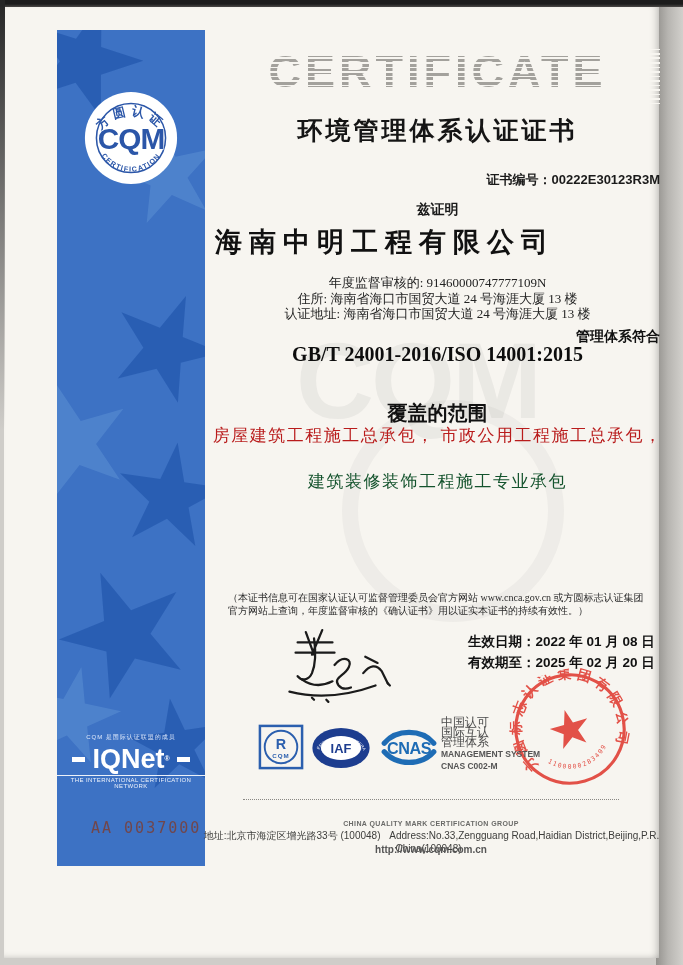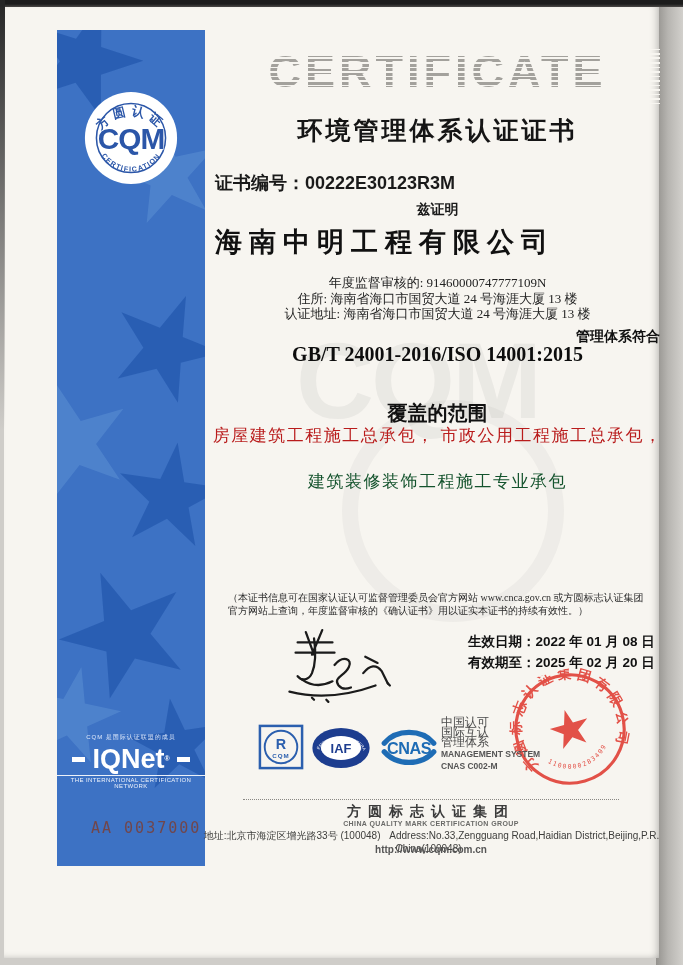--- a/index.html
+++ b/index.html
@@ -29,21 +29,21 @@
 
   
   .wm-cqm{position:absolute;left:296px;top:318px;font-size:108px;font-weight:bold;letter-spacing:-3px;color:rgba(125,125,125,.10);z-index:2;font-family:"Liberation Sans",sans-serif;}
   .wm-ring{position:absolute;left:342px;top:400px;width:190px;height:190px;border:16px solid rgba(125,125,125,.07);border-radius:50%;z-index:2;}
 
   
   .content-el{position:absolute;z-index:4;}
   .cert-wm{left:215px;top:46px;width:445px;text-align:center;font-size:45px;font-weight:bold;letter-spacing:4px;color:#a3a19c;font-family:"Liberation Sans",sans-serif;}
   .cert-wm-stripes{left:215px;top:46px;width:445px;height:58px;background:repeating-linear-gradient(180deg,rgba(247,245,240,0) 0 2.5px,#f7f5f0 2.5px 4.5px);z-index:5;pointer-events:none;}
   .doc-title{left:215px;top:114px;width:445px;text-align:center;font-size:25px;font-weight:bold;letter-spacing:3px;color:#151515;}
-  .certno{left:215px;top:171px;width:445px;text-align:left;font-size:18px;font-weight:600;color:#1a1a1a;}
+  .certno{left:215px;top:171px;width:445px;text-align:right;font-size:13px;font-weight:600;color:#1a1a1a;}
   .declare{left:215px;top:201px;width:445px;text-align:center;font-size:14px;font-weight:600;color:#1a1a1a;}
   .company{left:215px;top:224px;width:445px;font-size:27px;font-weight:600;letter-spacing:7px;color:#111;font-family:"Liberation Serif",serif;}
   .kvline{left:215px;width:445px;text-align:center;font-size:13px;color:#222;font-family:"Liberation Serif",serif;font-weight:500;}
   .credit{top:274px;} .residence{top:290px;} .certaddr{top:305px;}
   .conform{left:215px;top:328px;width:445px;text-align:right;font-size:14px;font-weight:bold;color:#111;}
   .standard{left:215px;top:343px;width:445px;text-align:center;font-size:20px;font-weight:bold;color:#0d0d0d;font-family:"Liberation Serif",serif;}
   .scope-label{left:215px;top:400px;width:445px;text-align:center;font-size:20px;font-weight:bold;color:#111;}
   .scope1{left:200px;top:424px;width:475px;text-align:center;font-size:17px;letter-spacing:1.5px;color:#b91c1c;font-family:"Liberation Serif",serif;}
   .scope2{left:215px;top:470px;width:445px;text-align:center;font-size:17px;letter-spacing:1.5px;color:#14532d;font-family:"Liberation Serif",serif;}
   .note{left:228px;top:591px;width:424px;text-align:left;font-size:10px;line-height:13px;color:#2a2a2a;font-family:"Liberation Serif",serif;}
@@ -189,21 +189,20 @@
 
   <div class="accr">
     <div class="cn">中国认可</div>
     <div class="cn">国际互认</div>
     <div class="cn">管理体系</div>
     <div class="en">MANAGEMENT SYSTEM</div>
     <div class="en">CNAS C002-M</div>
   </div>
 
   <div class="divider"></div>
-  <div class="content-el org-cn">方圆标志认证集团</div>
   <div class="content-el org-en">CHINA QUALITY MARK CERTIFICATION GROUP</div>
   <div class="content-el addr">
     <span>地址:北京市海淀区增光路33号 (100048)</span>
     <span>Address:No.33,Zengguang Road,Haidian District,Beijing,P.R. China(100048)</span>
   </div>
   <div class="content-el website">http://www.cqm.com.cn</div>
 
   <div class="edge-top"></div>
   <div class="edge-left"></div>
 </div>

